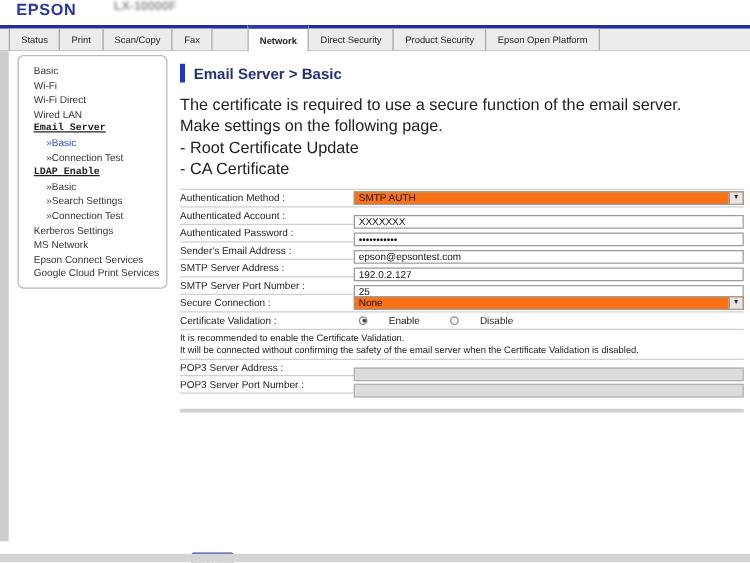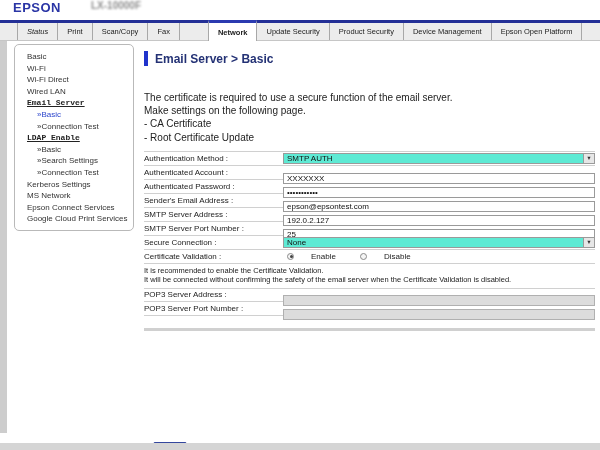--- a/index.html
+++ b/index.html
@@ -9,49 +9,49 @@
 
   
   .header { height:20px; display:flex; align-items:flex-start; padding-left:13px; background:#fff; }
   .logo { color:#2a35a5; font-weight:bold; font-size:13px; letter-spacing:0.5px; }
   .model { margin-left:30px; color:#8f8f8f; font-size:10px; font-weight:bold; filter:blur(1.3px); }
   .navline { height:3px; background:#232f96; }
 
   
   .tabbar { height:18px; background:#ececec; display:flex; align-items:stretch; padding-left:5px; border-bottom:1px solid #c6c6c6; }
   .tab { font-size:7.5px; color:#222; display:flex; align-items:center; padding:0 9px; background:#ececec; border:1px solid #a8a8a8; border-top:none; border-bottom:none; margin-left:-1px; white-space:nowrap; cursor:default; }
-  .tab:first-child { margin-left:12px;font-style:italic; }
+  .tab:first-child { margin-left:2px; }
   .tab.active { background:#ffffff; font-weight:bold; border-top:3px solid #2b3ab0; margin-top:-3px; margin-bottom:-1px; z-index:2; position:relative;margin-left:28px; }
 
   
   .content { position:relative; height:402px; background:#fff; }
   .left-strip { position:absolute; left:0; top:0; width:7px; height:392px; background:#cdcdcd; }
 
   
   .sidebar { position:absolute; left:14px; top:3px; width:120px; background:#fff; border:1px solid #b9b9b9; border-radius:5px; padding:6px 0 5px 0; }
   .side-item { font-size:8px; color:#333; line-height:11.6px; padding-left:12px; white-space:nowrap; cursor:pointer; }
   .side-item.section { font-weight:bold; text-decoration:underline; color:#222;font-family:Liberation Mono, monospace; }
   .side-item.sub { padding-left:22px; }
   .side-item.sub.active { color:#2b45cc; }
 
   
   .main { position:absolute; left:144px; right:5px; top:10px; }
   .title-row { display:flex; align-items:center; }
   .accent { width:4px; height:15px; background:#2033cc; margin-right:7px; }
   .page-title { font-size:12px; font-weight:bold; color:#243275; }
 
-  .desc { margin-top:25px; font-size:10px; color:#222; line-height:1.32; }
+  .desc { margin-top:9px; font-size:13px; color:#222; line-height:1.32; }
 
   .form { margin-top:7px; border-top:1px solid #d0d0d0; }
   .row { display:flex; align-items:center; height:14px; border-bottom:1px solid #d0d0d0; }
   .row .label { width:139px; flex-shrink:0; font-size:8px; color:#222; white-space:nowrap; }
   .ctrl { flex:1; position:relative; height:11px; }
   .tinput { width:100%; height:11px; font-size:8px; font-family:"Liberation Sans",sans-serif; border:1px solid #9a9a9a; padding:0 3px; background:#fff; color:#111; }
   .tinput:disabled { background:#dcdcdc; border-color:#b0b0b0; }
-  .selectbox { width:100%; height:11px; border:1px solid #9a9a9a; background:#5eead4; font-size:8px; color:#111; padding:0 14px 0 3px; display:flex; align-items:center; cursor:pointer; }
+  .selectbox { width:100%; height:11px; border:1px solid #9a9a9a; background:#f97316; font-size:8px; color:#111; padding:0 14px 0 3px; display:flex; align-items:center; cursor:pointer; }
   .sel-arrow { position:absolute; right:1px; top:1px; bottom:1px; width:11px; background:#e6e6e6; border-left:1px solid #9a9a9a; display:flex; align-items:center; justify-content:center; font-size:5.5px; color:#333; }
   .radio-group { display:flex; align-items:center; gap:24px; padding-left:4px; font-size:8px; color:#222; height:11px; }
   .radio-opt { display:flex; align-items:center; gap:17px; cursor:pointer; }
   .radio { width:7px; height:7px; border-radius:50%; border:1px solid #8a8a8a; background:#f5f5f5; display:inline-block; position:relative; }
   .radio.checked::after { content:""; position:absolute; left:1.5px; top:1.5px; width:3px; height:3px; border-radius:50%; background:#444; }
   .note { font-size:7.5px; color:#222; line-height:1.25; padding:2px 0 3px 0; }
   .endline { border-bottom:3px solid #d0d0d0; margin-top:12px; }
 
   .ok-btn { position:absolute; left:153px; top:411px; width:34px; height:18px; background:#737373; border:1px solid #34479e; border-radius:2px; color:#fff; font-size:9px; font-weight:bold; font-family:"Liberation Sans",sans-serif; cursor:pointer;margin-top:31px; }
   .bottom-strip { position:absolute; left:0; bottom:0; width:600px; height:7px; background:#d5d5d5; }
@@ -66,23 +66,22 @@
     <span class="model">LX-10000F</span>
   </div>
   <div class="navline"></div>
 
   <div class="tabbar">
     <span class="tab">Status</span>
     <span class="tab">Print</span>
     <span class="tab">Scan/Copy</span>
     <span class="tab">Fax</span>
     <span class="tab active">Network</span>
-    <span class="tab">Update Security</span>
+    <span class="tab">Direct Security</span>
     <span class="tab">Product Security</span>
-    <span class="tab">Device Management</span>
     <span class="tab">Epson Open Platform</span>
   </div>
 
   <div class="content">
     <div class="left-strip"></div>
 
     <div class="sidebar">
       <div class="side-item">Basic</div>
       <div class="side-item">Wi-Fi</div>
       <div class="side-item">Wi-Fi Direct</div>
@@ -102,22 +101,22 @@
 
     <div class="main">
       <div class="title-row">
         <span class="accent"></span>
         <span class="page-title">Email Server &gt; Basic</span>
       </div>
 
       <div class="desc">
         <div>The certificate is required to use a secure function of the email server.</div>
         <div>Make settings on the following page.</div>
+        <div>- Root Certificate Update</div>
         <div>- CA Certificate</div>
-        <div>- Root Certificate Update</div>
       </div>
 
       <div class="form">
 
         <div class="row">
           <span class="label">Authentication Method :</span>
           <div class="ctrl">
             <div class="selectbox">SMTP AUTH</div>
             <span class="sel-arrow">▼</span>
           </div>

